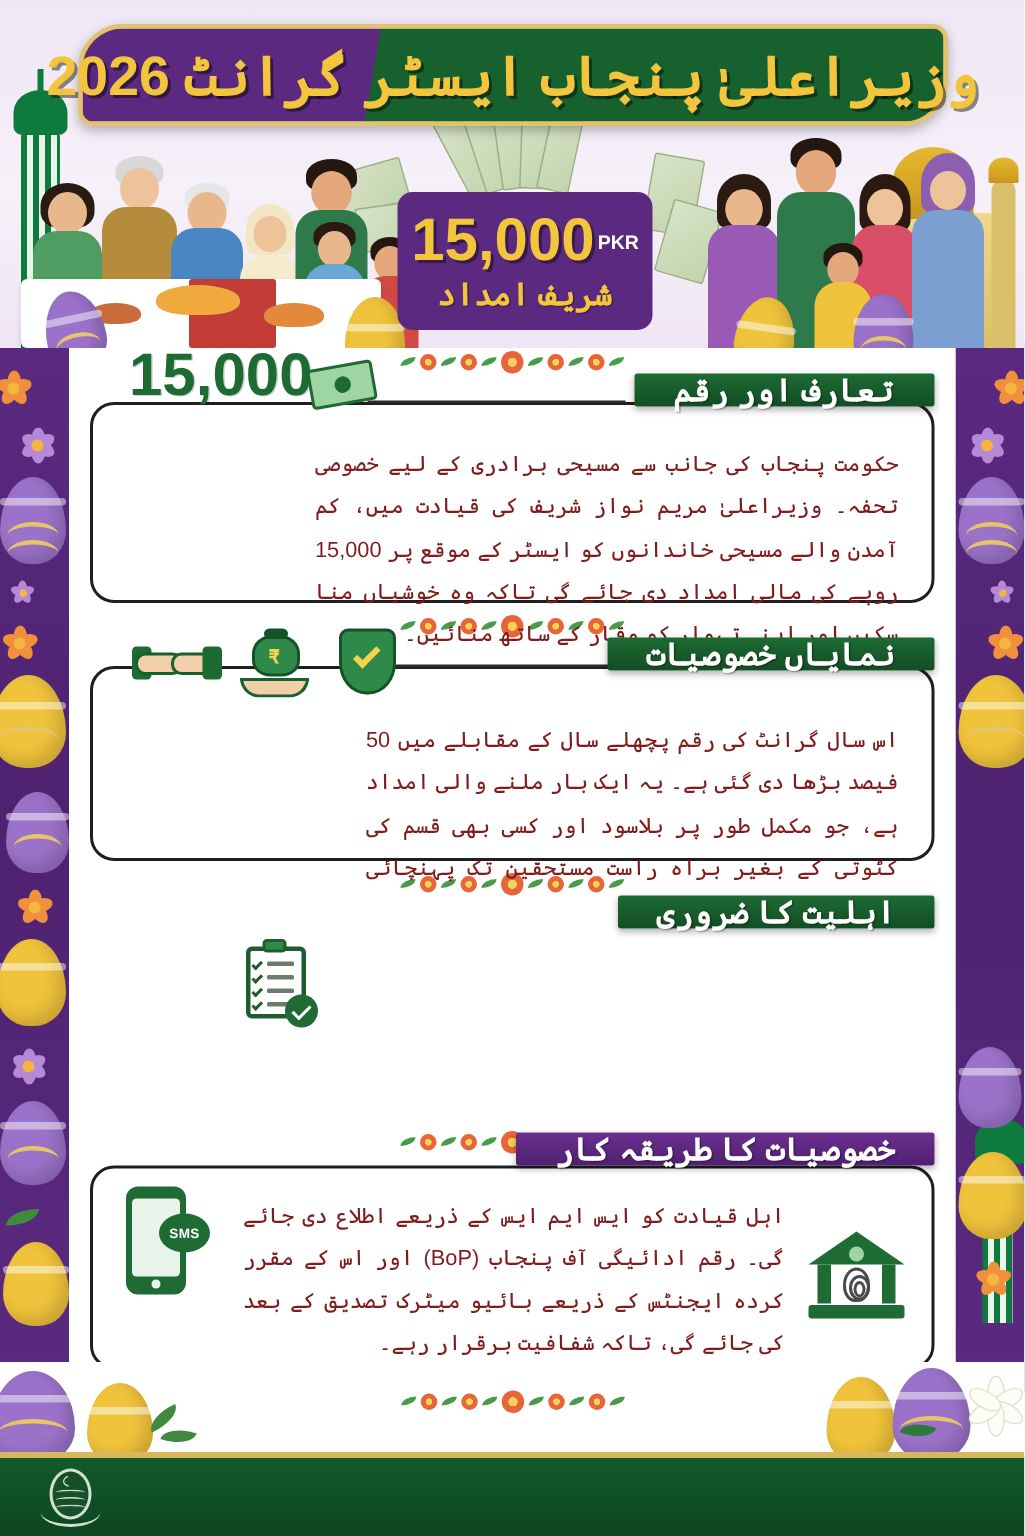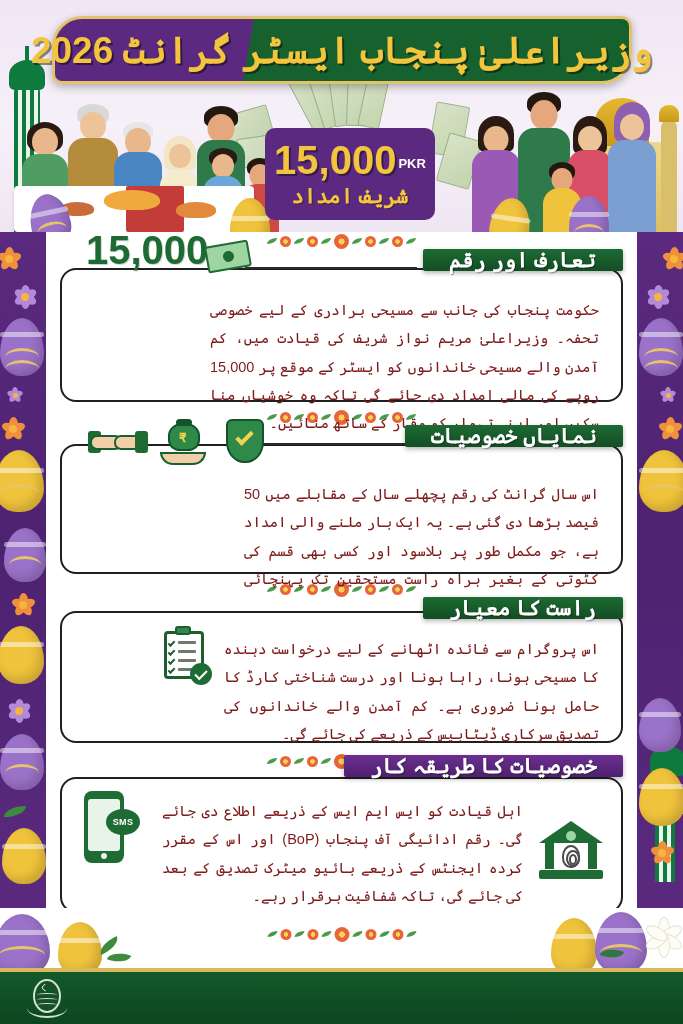--- a/index.html
+++ b/index.html
@@ -874,27 +874,21 @@
         <span class="dl"></span>
         <span class="df"></span>
       <span class="dl"></span>
         <span class="df"></span>
         <span class="dl"></span>
     </div>
 
     <div class="section" style="height:156px;">
       <div class="sec-rule" style="left:0;right:206px;opacity:0;"></div>
       <div class="sec-head green">
-        <span>راست کا معیار</span>
-      </div>
-      <div class="sec-card" style="height:132px;top:14px;">
-        <div class="sec-body" style="padding-top:22px;">
-          <div class="sec-icons" style="width:140px;"></div>
-          <div class="sec-text">اس پروگرام سے فائدہ اٹھانے کے لیے درخواست دہندہ کا مسیحی ہونا، راہا ہونا اور درست شناختی کارڈ کا حامل ہونا ضروری ہے۔ کم آمدن والے خاندانوں کی تصدیق سرکاری ڈیٹابیس کے ذریعے کی جائے گی۔</div>
-        </div>
+        <span>اہلیت کا ضروری</span>
       </div>
       <div class="ico ico-clip" style="position:absolute;left:104px;top:34px;z-index:7;">
         <span class="board"></span>
           <span class="top"></span>
         <span class="ck" style="top:10px;"></span>
           <span class="row" style="top:10px;"></span>
         <span class="ck" style="top:19px;"></span>
           <span class="row" style="top:19px;"></span>
         <span class="ck" style="top:28px;"></span>
           <span class="row" style="top:28px;"></span>

